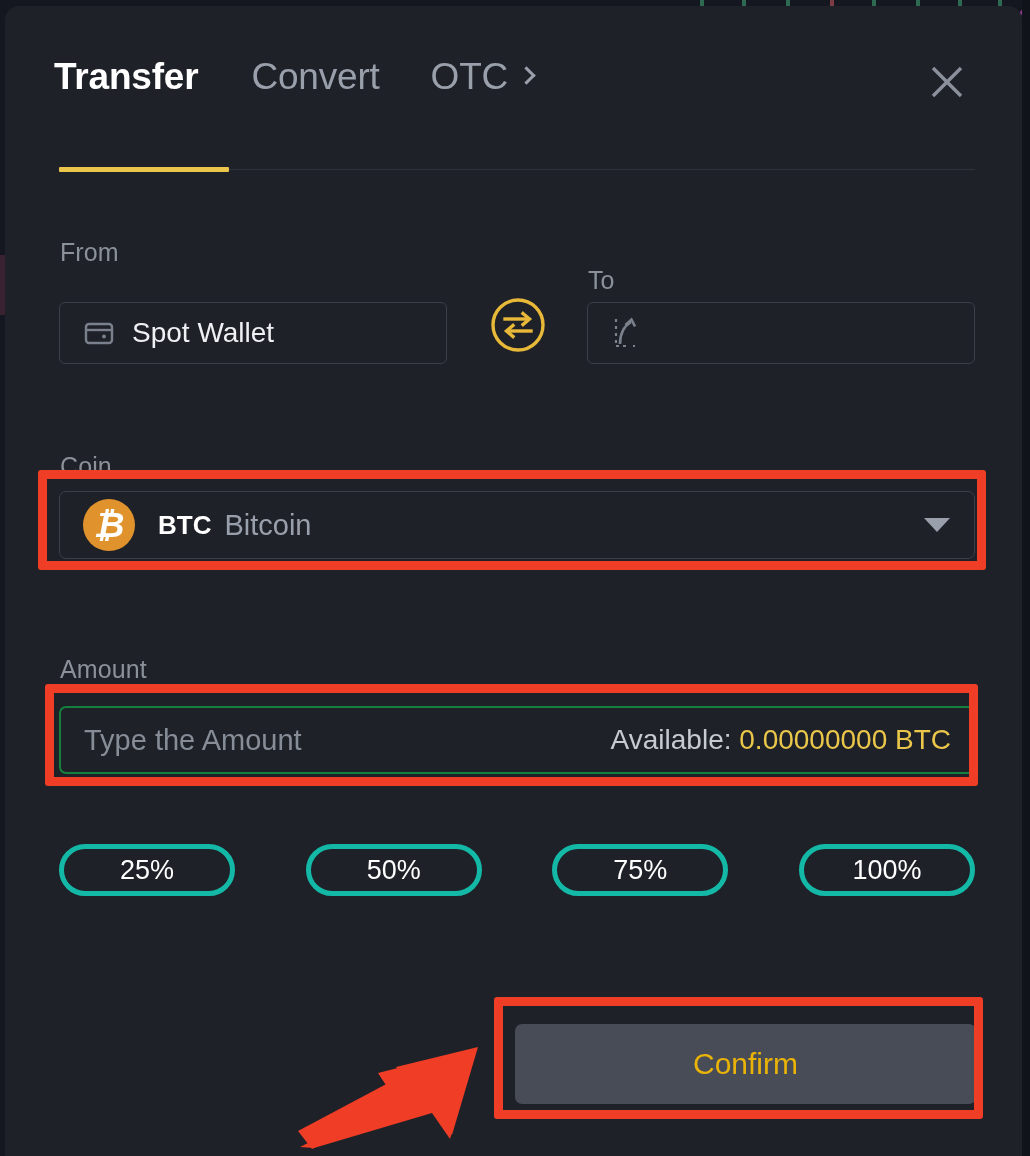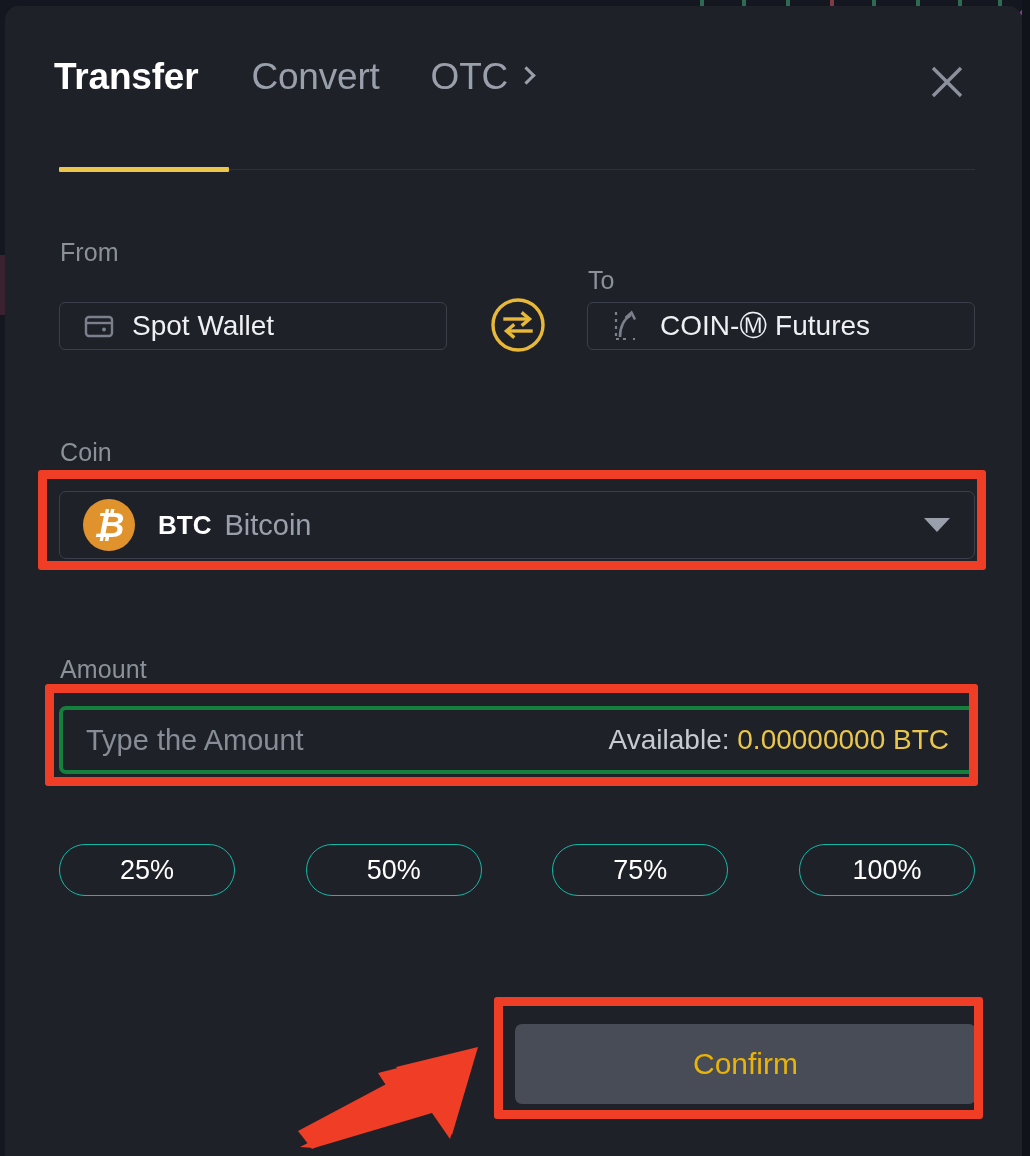--- a/index.html
+++ b/index.html
@@ -121,26 +121,26 @@
 
   
   .label {
     position: absolute;
     color: #8b9199;
     font-size: 25px;
     letter-spacing: 0.1px;
   }
   .label-from { left: 55px; top: 232px; text-align: right; }
   .label-to   { left: 583px; top: 232px; margin-top: 28px; }
-  .label-coin { left: 55px; top: 432px; }
+  .label-coin { left: 55px; top: 446px; }
   .label-amount { left: 55px; top: 649px; }
 
   .select-box {
     position: absolute;
-    height: 48px;
+    height: 62px;
     border: 1px solid #3a3f49;
     border-radius: 6px;
     background: #1e2128;
     display: flex;
     align-items: center;
     padding-left: 22px;
     gap: 16px;
     cursor: pointer;
   }
   .box-from { left: 54px; top: 296px; width: 388px; }
@@ -210,21 +210,21 @@
     border-top: 14px solid #9aa0ab;
   }
 
   
   .amount-box {
     position: absolute;
     left: 54px;
     top: 700px;
     width: 916px;
     height: 68px;
-    border: 4px solid #15803d;
+    border: 2px solid #15803d;
     border-radius: 7px;
     background: #1e2128;
     display: flex;
     align-items: center;
     padding: 0 22px 0 23px;
   }
   .amount-ph {
     color: #868d97;
     font-size: 29px;
   }
@@ -241,21 +241,21 @@
     position: absolute;
     left: 54px;
     top: 838px;
     width: 916px;
     display: flex;
     justify-content: space-between;
   }
   .pill {
     width: 176px;
     height: 52px;
-    border: 1px solid #14b8a6;
+    border: 5px solid #14b8a6;
     border-radius: 26px;
     color: #ffffff;
     font-size: 27px;
     display: flex; align-items: center; justify-content: center;
     cursor: pointer;
     background: #1e2128;
   }
 
   
   .confirm-btn {
@@ -355,21 +355,20 @@
       </svg>
     </div>
 
     <div class="select-box box-to">
       <svg width="34" height="40" viewBox="0 0 34 40">
         <path d="M6 6 V9 M6 13 V16 M6 20 V23 M6 27 V30" stroke="#7b818c" stroke-width="2.2" fill="none"></path>
         <path d="M6 33 H9 M13 33 H16 M23 33 H25" stroke="#7b818c" stroke-width="2.2" fill="none"></path>
         <path d="M10 31 C10 18 16 12 21 9" stroke="#7b818c" stroke-width="2.6" fill="none"></path>
         <path d="M15.5 12 L21.5 6.5 L25 13.5" stroke="#7b818c" stroke-width="2.6" fill="none" stroke-linejoin="miter"></path>
       </svg>
-      <span class="box-text">COIN-Ⓜ Futures</span>
     </div>
 
     <div class="label label-coin">Coin</div>
     <div class="coin-box">
       <span class="coin-logo">
         <span>₿</span>
       </span>
       <span class="coin-symbol">BTC</span>
       <span class="coin-name">Bitcoin</span>
       <span class="caret"></span>

